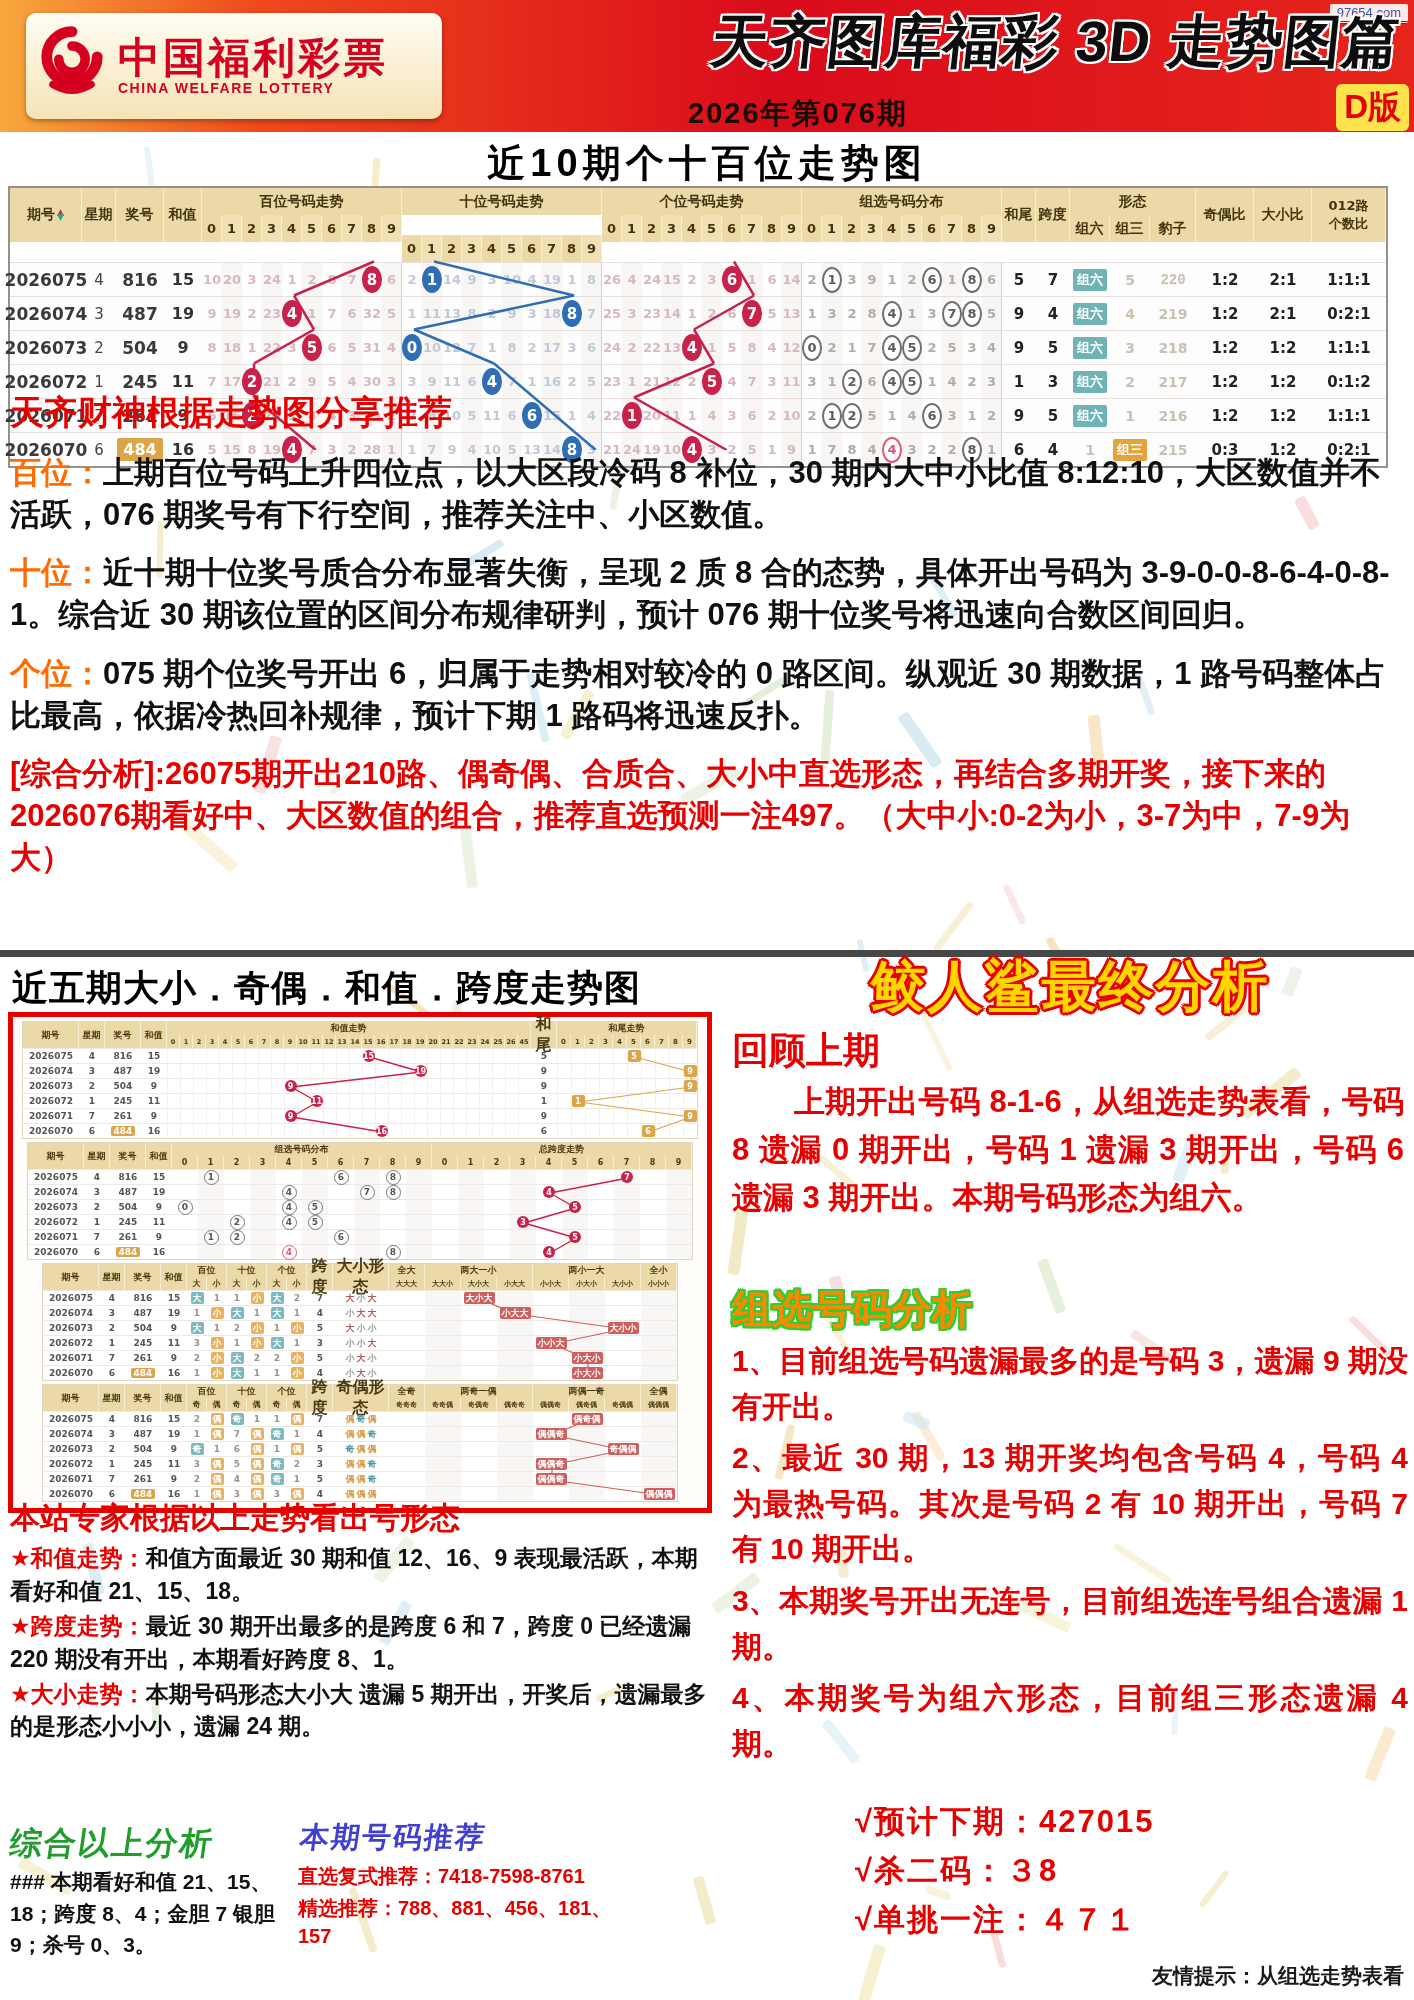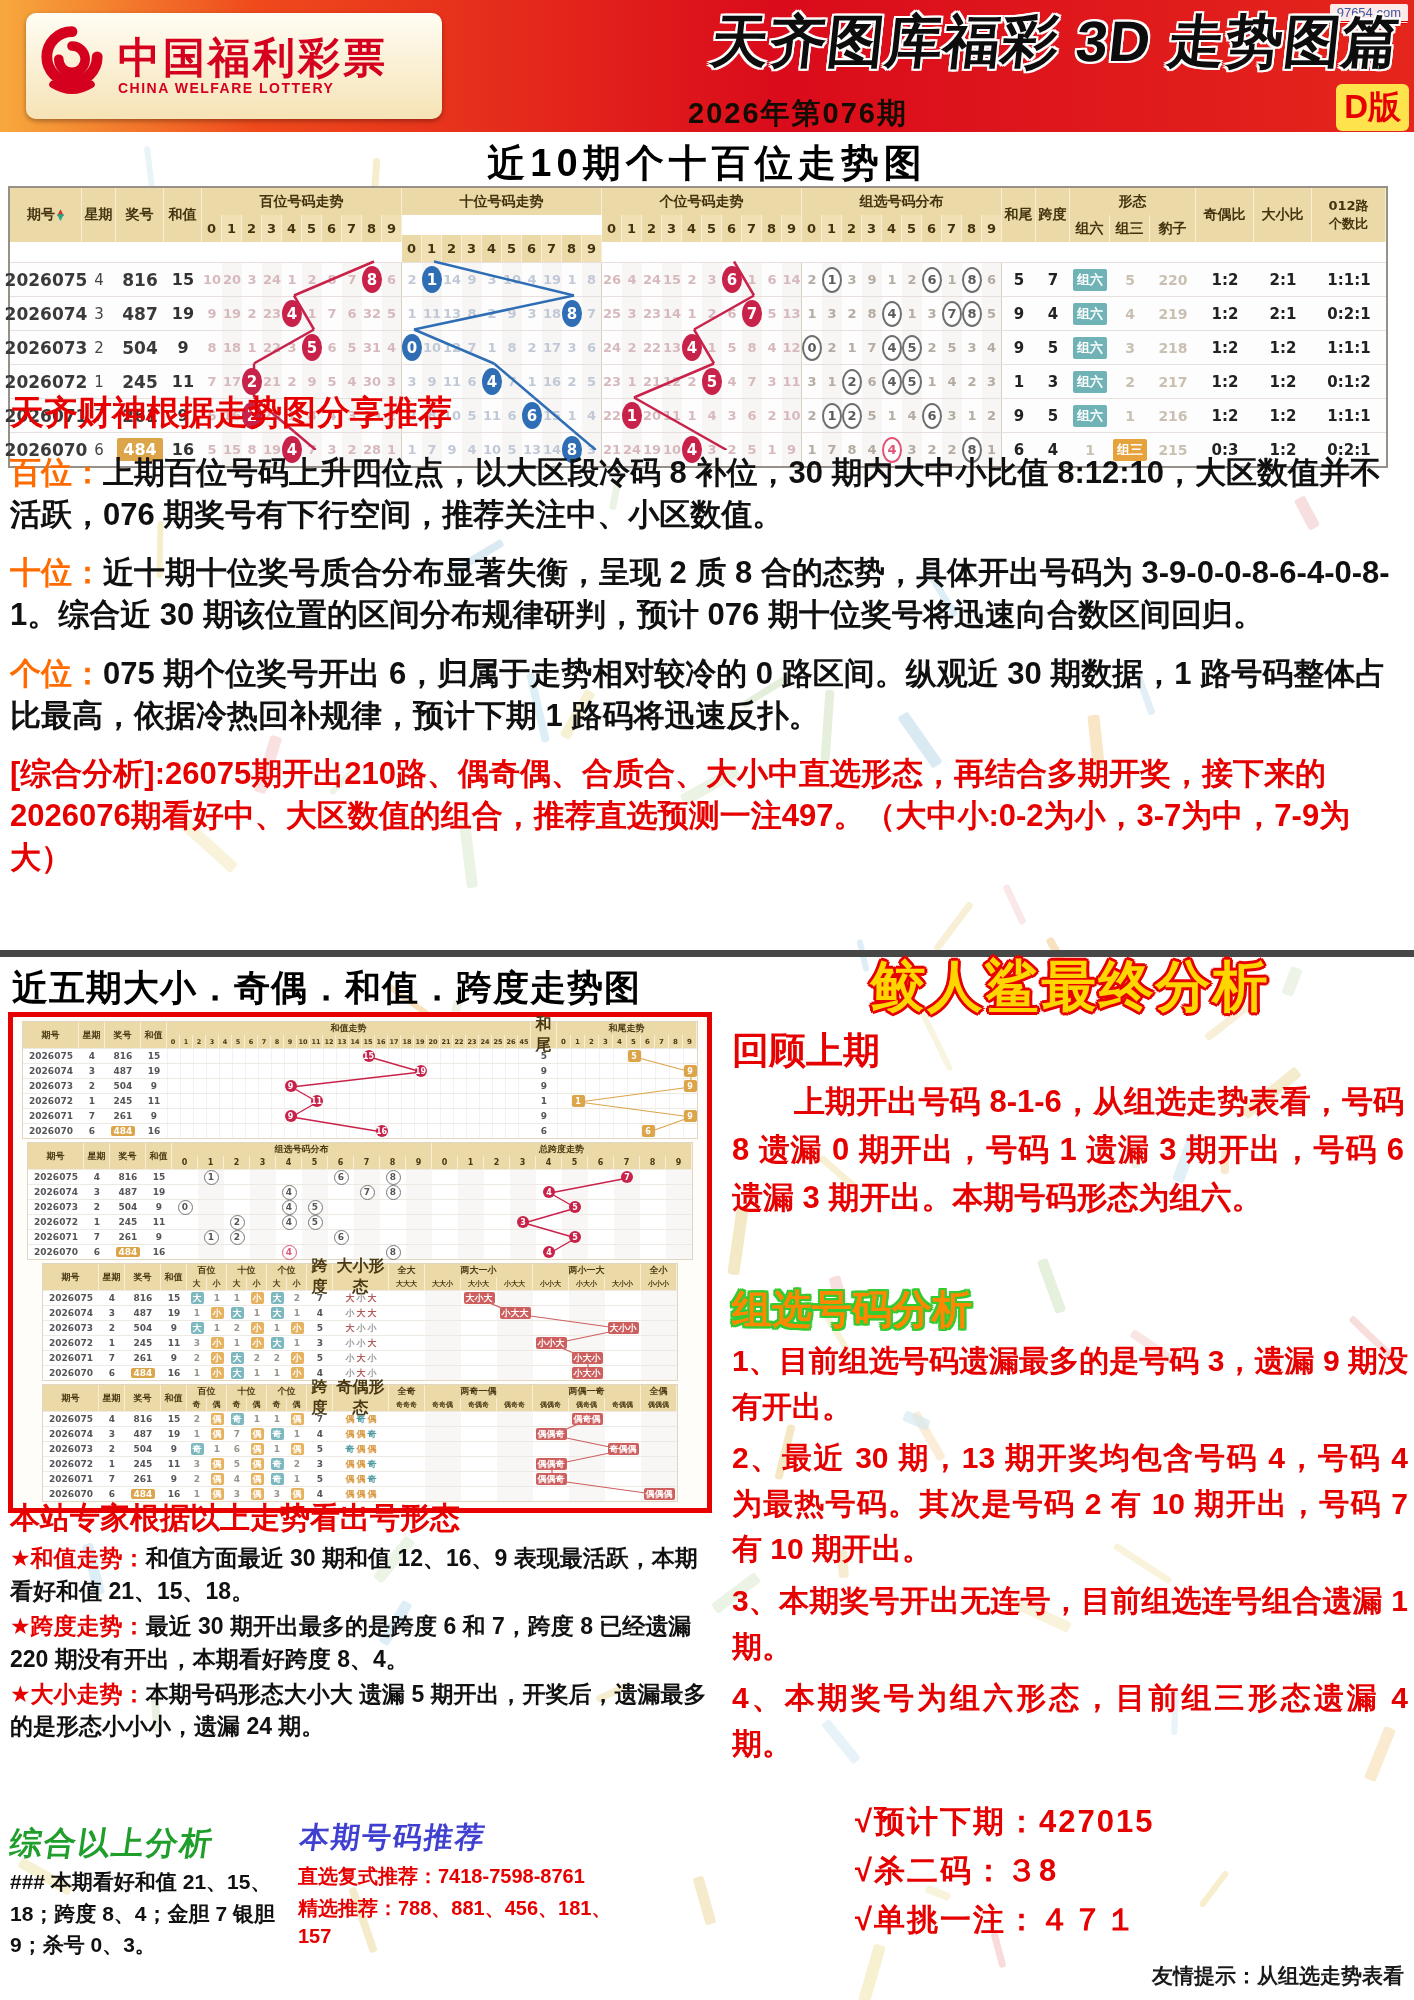--- a/index.html
+++ b/index.html
@@ -445,21 +445,21 @@
           <span class="miss c-zx">6</span>
         </div>
         <div class="dcell dark" style="width: 34px; height: 33px;">5</div>
         <div class="dcell dark" style="width: 34px; height: 33px;">7</div>
         <div class="dcell" style="width: 40px; height: 33px;">
           <span class="tag tag-teal">组六</span>
         </div>
         <div class="dcell" style="width: 40px; height: 33px;">
           <span class="lite">5</span>
         </div>
-        <div class="dcell lite" style="width: 46px; height: 33px;">220</div>
+        <div class="dcell lite" style="width: 46px; height: 33px; font-family: Liberation Mono, monospace;">220</div>
         <div class="dcell dark" style="width: 58px; height: 33px;">1:2</div>
         <div class="dcell dark" style="width: 58px; height: 33px;">2:1</div>
         <div class="dcell dark" style="width: 74px; height: 33px;">1:1:1</div>
       </div>
       <div class="tr drow" style="height: 33px; background: rgb(253, 253, 253);">
         <div class="dcell" style="width: 72px; height: 33px; font-size: 17px; color: rgb(58, 58, 58); font-weight: bold;">2026074</div>
         <div class="dcell" style="width: 34px; height: 33px; font-size: 15px; color: rgb(68, 68, 68);">3</div>
         <div class="dcell" style="width: 48px; height: 33px; font-size: 17px; color: rgb(58, 58, 58); font-weight: bold;">487</div>
         <div class="dcell" style="width: 38px; height: 33px; font-size: 16px; color: rgb(51, 51, 51); font-weight: bold;">19</div>
         <div class="dcell" style="width: 20px; height: 33px;">
@@ -2125,21 +2125,21 @@
           <line x1="581" y1="65" x2="509" y2="80" stroke="#cd5f5f" stroke-width="1.2"></line>
           <line x1="509" y1="80" x2="509" y2="95" stroke="#cd5f5f" stroke-width="1.2"></line>
           <line x1="509" y1="95" x2="617" y2="110" stroke="#cd5f5f" stroke-width="1.2"></line>
         </svg>
       </div>
     </div>
 
   <div id="expertTitle">本站专家根据以上走势看出号形态</div>
   <div id="expertList">
     <p class="exp"><span class="expLbl">★和值走势：</span><span>和值方面最近 30 期和值 12、16、9 表现最活跃，本期看好和值 21、15、18。</span></p>
-    <p class="exp"><span class="expLbl">★跨度走势：</span><span>最近 30 期开出最多的是跨度 6 和 7，跨度 8 已经遗漏 220 期没有开出，本期看好跨度 8、4。</span></p>
+    <p class="exp"><span class="expLbl">★跨度走势：</span><span>最近 30 期开出最多的是跨度 6 和 7，跨度 0 已经遗漏 220 期没有开出，本期看好跨度 8、1。</span></p>
     <p class="exp"><span class="expLbl">★大小走势：</span><span>本期号码形态大小大 遗漏 5 期开出，开奖后，遗漏最多的是形态小小小，遗漏 24 期。</span></p>
   </div>
 
   <div id="concTitle">综合以上分析</div>
   <div id="concText">### 本期看好和值 21、15、18；跨度 8、4；金胆 7 银胆 9；杀号 0、3。</div>
   <div id="recTitle">本期号码推荐</div>
   <div id="recLines">
     <p class="rec"><span>直选复式推荐：</span><span>7418-7598-8761</span></p>
     <p class="rec"><span>精选推荐：</span><span>788、881、456、181、157</span></p>
   </div>

